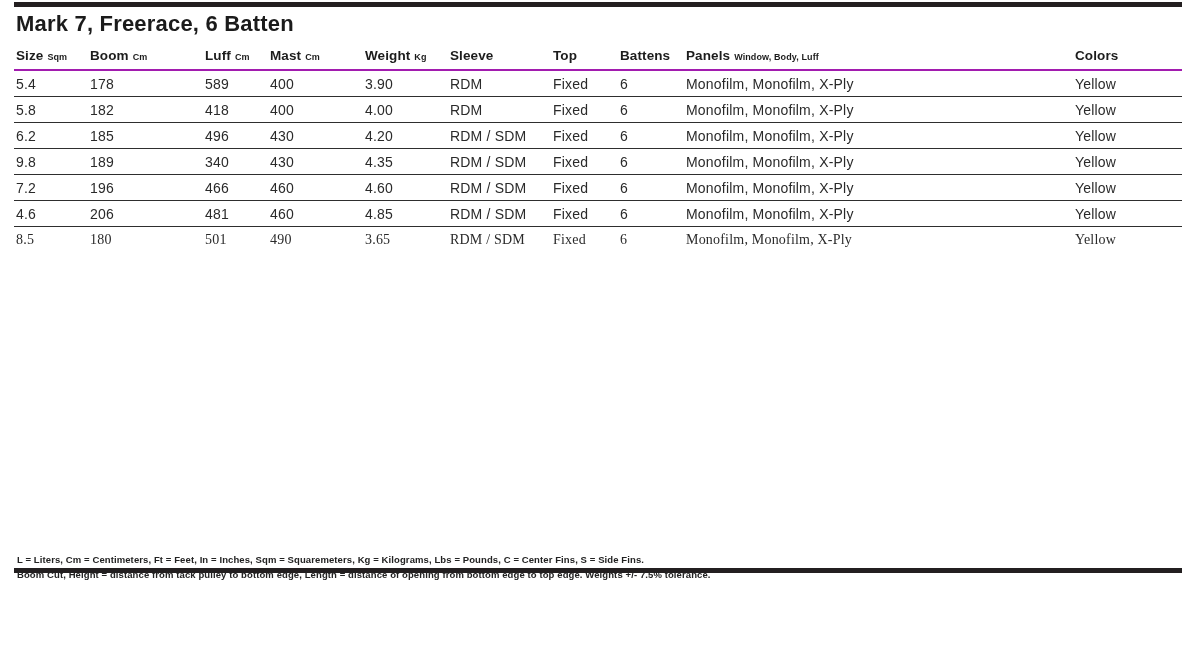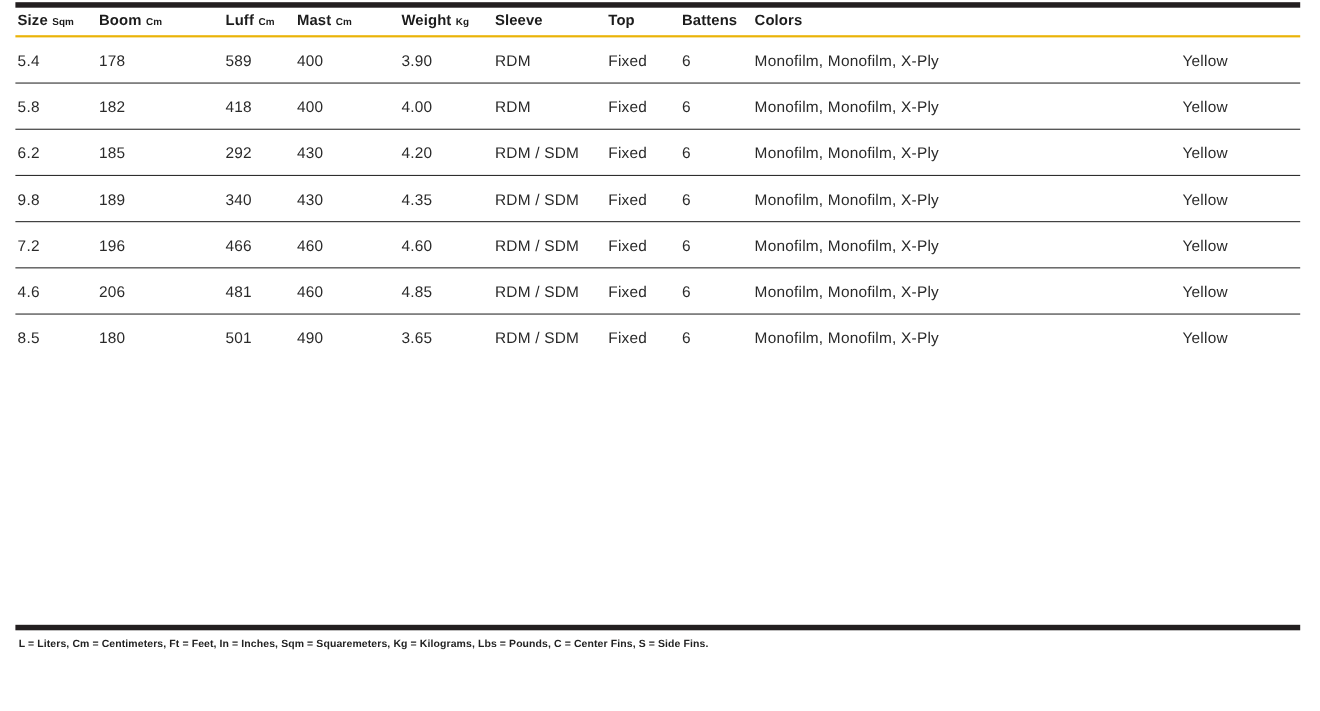--- a/index.html
+++ b/index.html
@@ -14,57 +14,59 @@
   .title {
     margin:11px 0 0 16px; font-size:22px; font-weight:700; letter-spacing:.2px; line-height:26px; color:#1b1b1b;
   }
   .table { margin-left:14px; width:1168px; }
   .grid-row {
     display:grid;
     grid-template-columns:74px 115px 65px 95px 85px 103px 67px 66px 389px 1fr;
     padding-left:2px;
   }
   .thead {
-    height:34px; align-items:end; border-bottom:2px solid #eab308;
+    height:34px; align-items:end; border-bottom:2px solid #a21caf;
   }
   .thead .hcell { padding-bottom:6px; font-size:13.5px; font-weight:700; letter-spacing:.1px; white-space:nowrap; }
   .thead .unit { font-size:9px; font-weight:700; margin-left:4px; letter-spacing:.1px; }
   .thead .unit:empty { display:none; }
   .trow {
-    height:42px; align-items:center; border-bottom:1.5px solid #2e2e2e;
+    height:26px; align-items:center; border-bottom:1.5px solid #2e2e2e;
   }
-  .trow:last-child { border-bottom:none; }
+  .trow:last-child { border-bottom:none;font-family:Liberation Serif, serif; }
   .trow .cell { font-size:14px; font-weight:400; color:#2a2a2a; letter-spacing:.2px; white-space:nowrap; }
   .footer-bar {
     position:absolute; left:14px; top:568px; width:1168px; height:5px; background:#231f20;
   }
-  .footnotes { position:absolute; left:17px; top:578px; }
+  .footnotes { position:absolute; left:17px; top:552px; }
   .footnotes .note {
     font-size:9.5px; font-weight:700; line-height:15.4px; letter-spacing:.1px; color:#222; white-space:nowrap;
   }
 </style>
 </head>
 <body>
 
 <div class="page">
 
   <div class="top-bar"></div>
 
+  <h1 class="title">Mark 7, Freerace, 6 Batten</h1>
 
   <div class="table">
 
     <div class="grid-row thead">
       <div class="hcell"><span>Size</span><span class="unit">Sqm</span></div>
       <div class="hcell"><span>Boom</span><span class="unit">Cm</span></div>
       <div class="hcell"><span>Luff</span><span class="unit">Cm</span></div>
       <div class="hcell"><span>Mast</span><span class="unit">Cm</span></div>
       <div class="hcell"><span>Weight</span><span class="unit">Kg</span></div>
       <div class="hcell"><span>Sleeve</span></div>
       <div class="hcell"><span>Top</span></div>
       <div class="hcell"><span>Battens</span></div>
+      <div class="hcell"><span>Panels</span><span class="unit">Window, Body, Luff</span></div>
       <div class="hcell"><span>Colors</span></div>
     </div>
 
     <div class="grid-row trow">
       <div class="cell">5.4</div>
       <div class="cell">178</div>
       <div class="cell">589</div>
       <div class="cell">400</div>
       <div class="cell">3.90</div>
       <div class="cell">RDM</div>
@@ -83,21 +85,21 @@
       <div class="cell">RDM</div>
       <div class="cell">Fixed</div>
       <div class="cell">6</div>
       <div class="cell">Monofilm, Monofilm, X-Ply</div>
       <div class="cell">Yellow</div>
     </div>
 
     <div class="grid-row trow">
       <div class="cell">6.2</div>
       <div class="cell">185</div>
-      <div class="cell">292</div>
+      <div class="cell">496</div>
       <div class="cell">430</div>
       <div class="cell">4.20</div>
       <div class="cell">RDM / SDM</div>
       <div class="cell">Fixed</div>
       <div class="cell">6</div>
       <div class="cell">Monofilm, Monofilm, X-Ply</div>
       <div class="cell">Yellow</div>
     </div>
 
     <div class="grid-row trow">
@@ -151,15 +153,16 @@
       <div class="cell">Monofilm, Monofilm, X-Ply</div>
       <div class="cell">Yellow</div>
     </div>
 
   </div>
 
   <div class="footer-bar"></div>
 
   <div class="footnotes">
     <div class="note">L = Liters, Cm = Centimeters, Ft = Feet, In = Inches, Sqm = Squaremeters, Kg = Kilograms, Lbs = Pounds, C = Center Fins, S = Side Fins.</div>
+    <div class="note">Boom Cut, Height = distance from tack pulley to bottom edge, Length = distance of opening from bottom edge to top edge. Weights +/- 7.5% tolerance.</div>
   </div>
 
 </div>
 
 </body></html>

